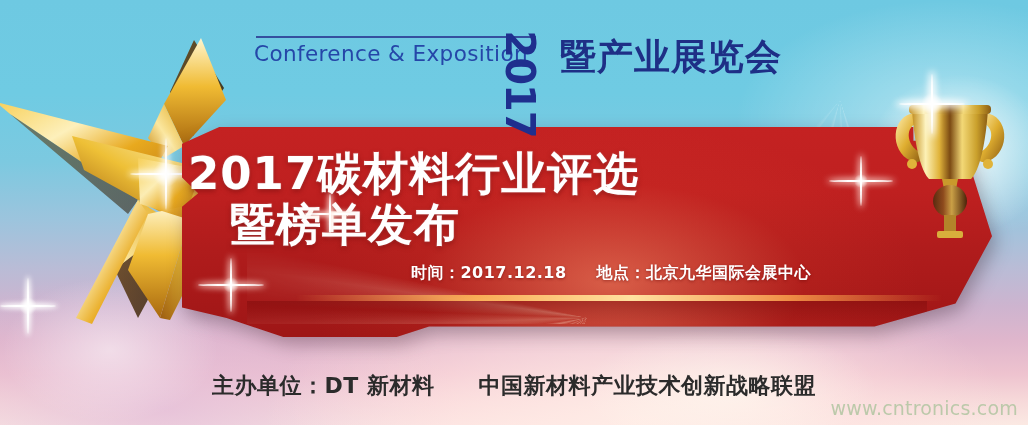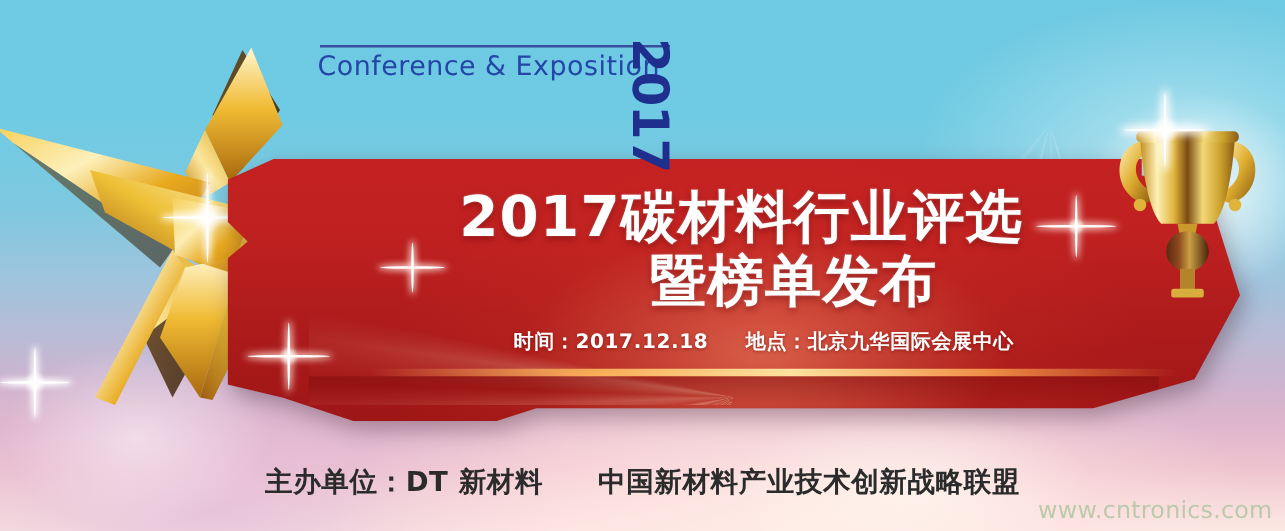--- a/index.html
+++ b/index.html
@@ -122,21 +122,21 @@
   .rb-bevel{position:absolute;left:14%;top:80%;width:80%;height:6px;
     background:linear-gradient(90deg, rgba(255,120,60,0) 0%, rgba(255,185,90,.9) 28%, rgba(255,225,160,1) 52%, rgba(255,170,80,.8) 76%, rgba(255,120,60,0) 100%);
     filter:blur(.6px);pointer-events:none;}
   .rb-dark{position:absolute;left:8%;top:83%;width:84%;height:22px;
     background:linear-gradient(180deg, rgba(120,10,10,.45), rgba(120,10,10,0));
     pointer-events:none;}
 
   
   #rb-text{position:absolute;inset:0;}
   .head-line{
-    position:absolute;width:100%;text-align:center;color:#ffffff;
+    position:absolute;width:100%;text-align:left;color:#ffffff;
     font-family:"DejaVu Sans","Liberation Sans",sans-serif;font-weight:bold;
     text-shadow:0 2px 5px rgba(110,10,10,.55), 0 0 2px rgba(255,255,255,.35);
     white-space:nowrap;
   }
   #head1{top:17px;font-size:45px;letter-spacing:1px;left:6px;}
   #head2{top:68px;font-size:45px;letter-spacing:1px;left:48px;}
   #meta{position:absolute;top:136px;width:100%;text-align:center;left:24px;
     color:#fff;font-family:"DejaVu Sans","Liberation Sans",sans-serif;
     font-weight:bold;font-size:16px;letter-spacing:.5px;white-space:nowrap;
     text-shadow:0 1px 3px rgba(110,10,10,.6);}
@@ -304,20 +304,21 @@
 
   <div id="logo-block">
     <div id="logo-rule"></div>
     <div id="logo-sub">Conference &amp; Exposition</div>
   </div>
   <div id="logo-year">
     <span>2017</span>
   </div>
 
   <div id="cn-title">
+    <div class="ln">暨产业展览会</div>
   </div>
 
   <div id="watermark">www.cntronics.com</div>
 
   <div id="organiser">
     <span>主办单位：</span><span>DT 新材料</span><span class="gap"></span><span>中国新材料产业技术创新战略联盟</span>
   </div>
 
 </div>
 

